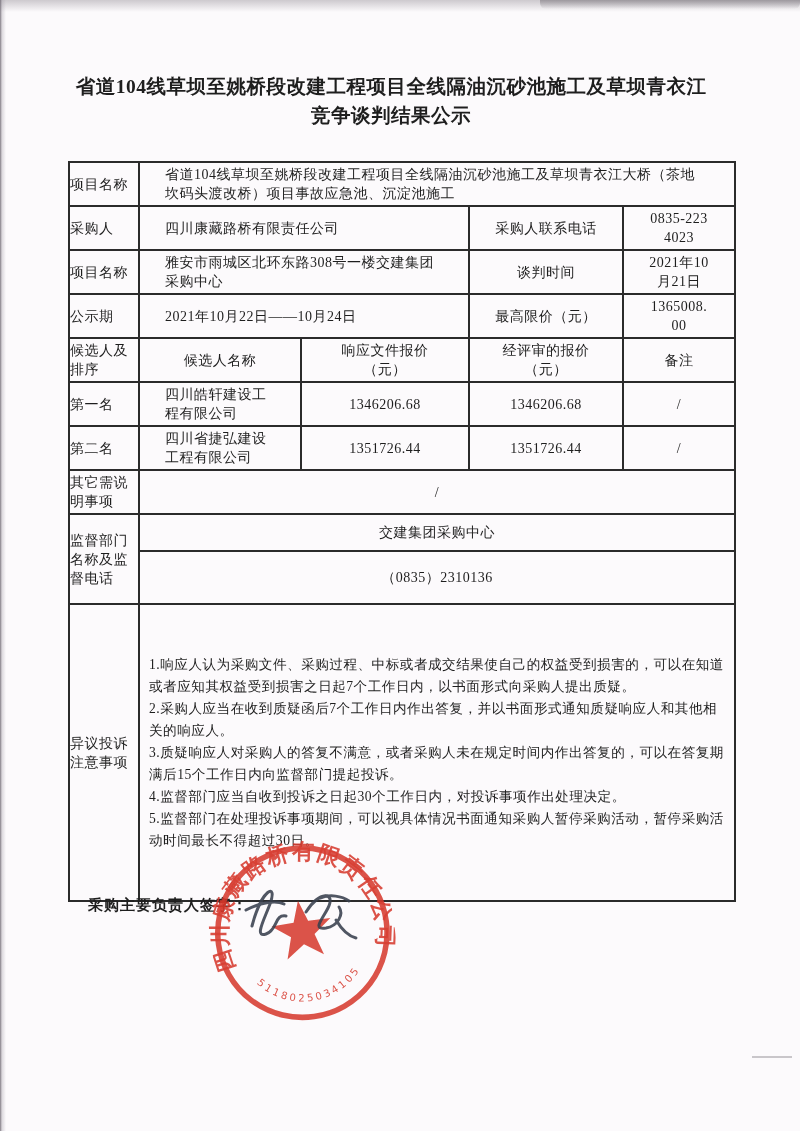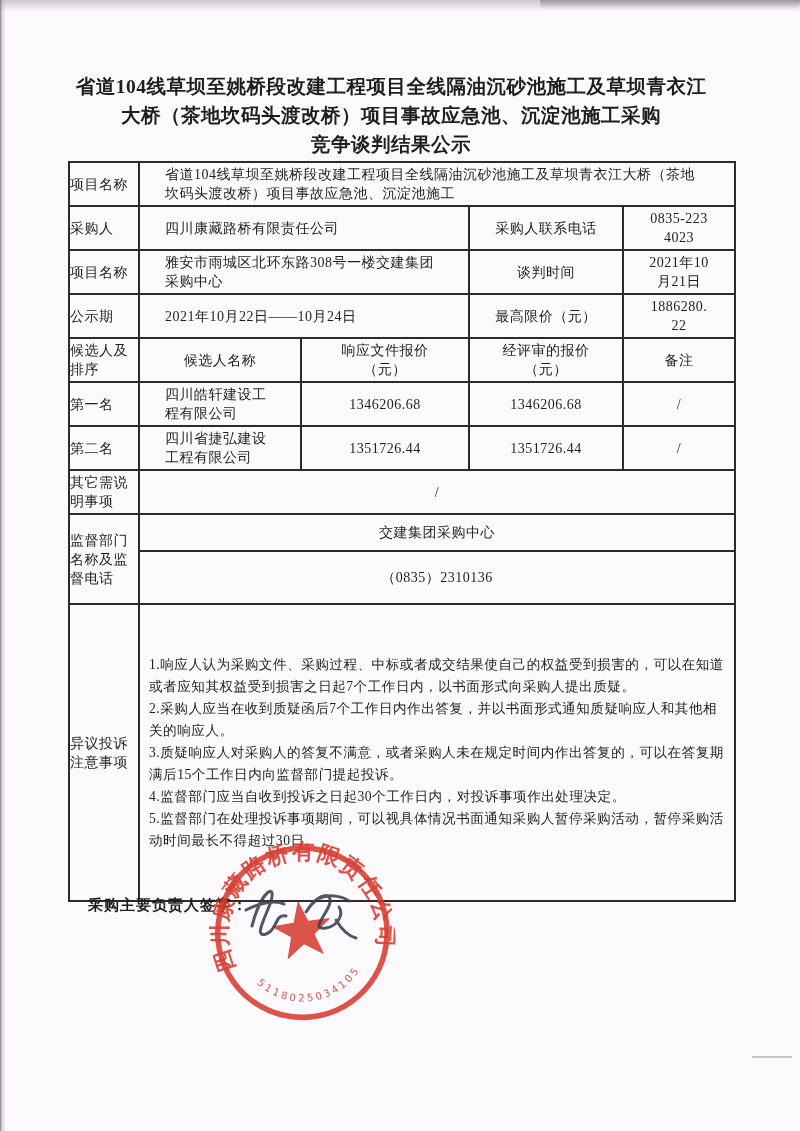--- a/index.html
+++ b/index.html
@@ -69,21 +69,20 @@
 </style>
 </head>
 <body>
 
 <div class="top-edge"></div>
 <div class="top-edge-blotch"></div>
 <div class="left-edge"></div>
 
 <div class="doc-title">
   <div>省道104线草坝至姚桥段改建工程项目全线隔油沉砂池施工及草坝青衣江</div>
-  <div>大桥（茶地坎码头渡改桥）项目事故应急池、沉淀池施工采购</div>
   <div>竞争谈判结果公示</div>
 </div>
 
 <table class="doc-table">
   <colgroup>
     <col style="width:70px">
       <col style="width:162px">
       <col style="width:168px">
       <col style="width:154px">
       <col style="width:112px">
@@ -102,21 +101,21 @@
   <tr style="height:44px">
     <td class="lbl">项目名称</td>
     <td colspan="2">雅安市雨城区北环东路308号一楼交建集团采购中心</td>
     <td class="c">谈判时间</td>
     <td class="c">2021年10月21日</td>
   </tr>
   <tr style="height:38px">
     <td class="lbl">公示期</td>
     <td colspan="2">2021年10月22日——10月24日</td>
     <td class="c">最高限价（元）</td>
-    <td class="c">1886280.22</td>
+    <td class="c">1365008.00</td>
   </tr>
   <tr style="height:44px">
     <td class="lbl">候选人及排序</td>
     <td class="c">候选人名称</td>
     <td class="c">响应文件报价（元）</td>
     <td class="c">经评审的报价（元）</td>
     <td class="c">备注</td>
   </tr>
   <tr style="height:44px">
     <td class="lbl">第一名</td>

